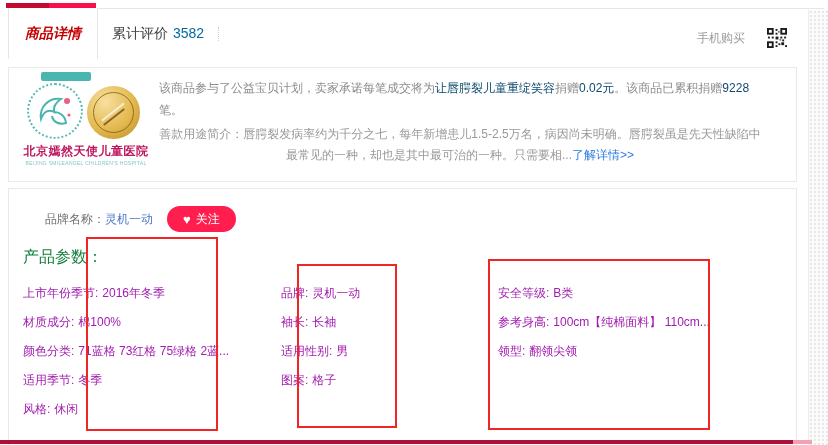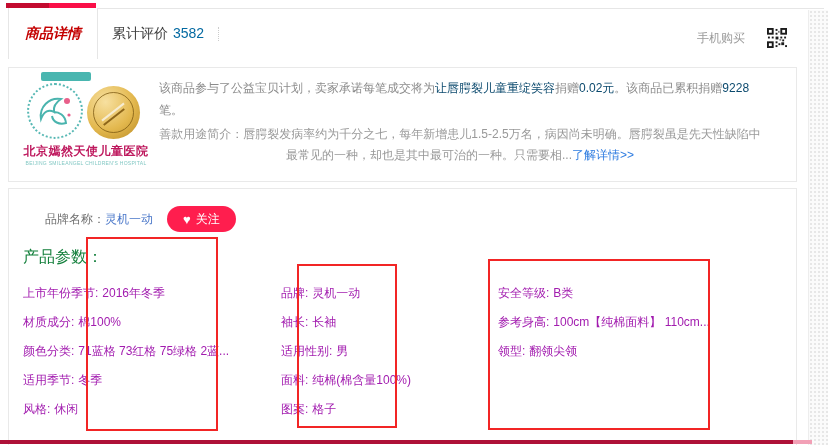--- a/index.html
+++ b/index.html
@@ -167,21 +167,20 @@
     <div class="prow"><span>材质成分:</span><span class="pval">棉100%</span></div>
     <div class="prow"><span>颜色分类:</span><span class="pval">71蓝格 73红格 75绿格 2蓝...</span></div>
     <div class="prow"><span>适用季节:</span><span class="pval">冬季</span></div>
     <div class="prow"><span>风格:</span><span class="pval">休闲</span></div>
   </div>
 
   <div class="pcol pcol2">
     <div class="prow"><span>品牌:</span><span class="pval">灵机一动</span></div>
     <div class="prow"><span>袖长:</span><span class="pval">长袖</span></div>
     <div class="prow"><span>适用性别:</span><span class="pval">男</span></div>
-    <div class="prow"><span>面料:</span><span class="pval">纯棉(棉含量100%)</span></div>
     <div class="prow"><span>图案:</span><span class="pval">格子</span></div>
   </div>
 
   <div class="pcol pcol3">
     <div class="prow"><span>安全等级:</span><span class="pval">B类</span></div>
     <div class="prow"><span>参考身高:</span><span class="pval">100cm【纯棉面料】 110cm...</span></div>
     <div class="prow"><span>领型:</span><span class="pval">翻领尖领</span></div>
   </div>
 </div>
 

